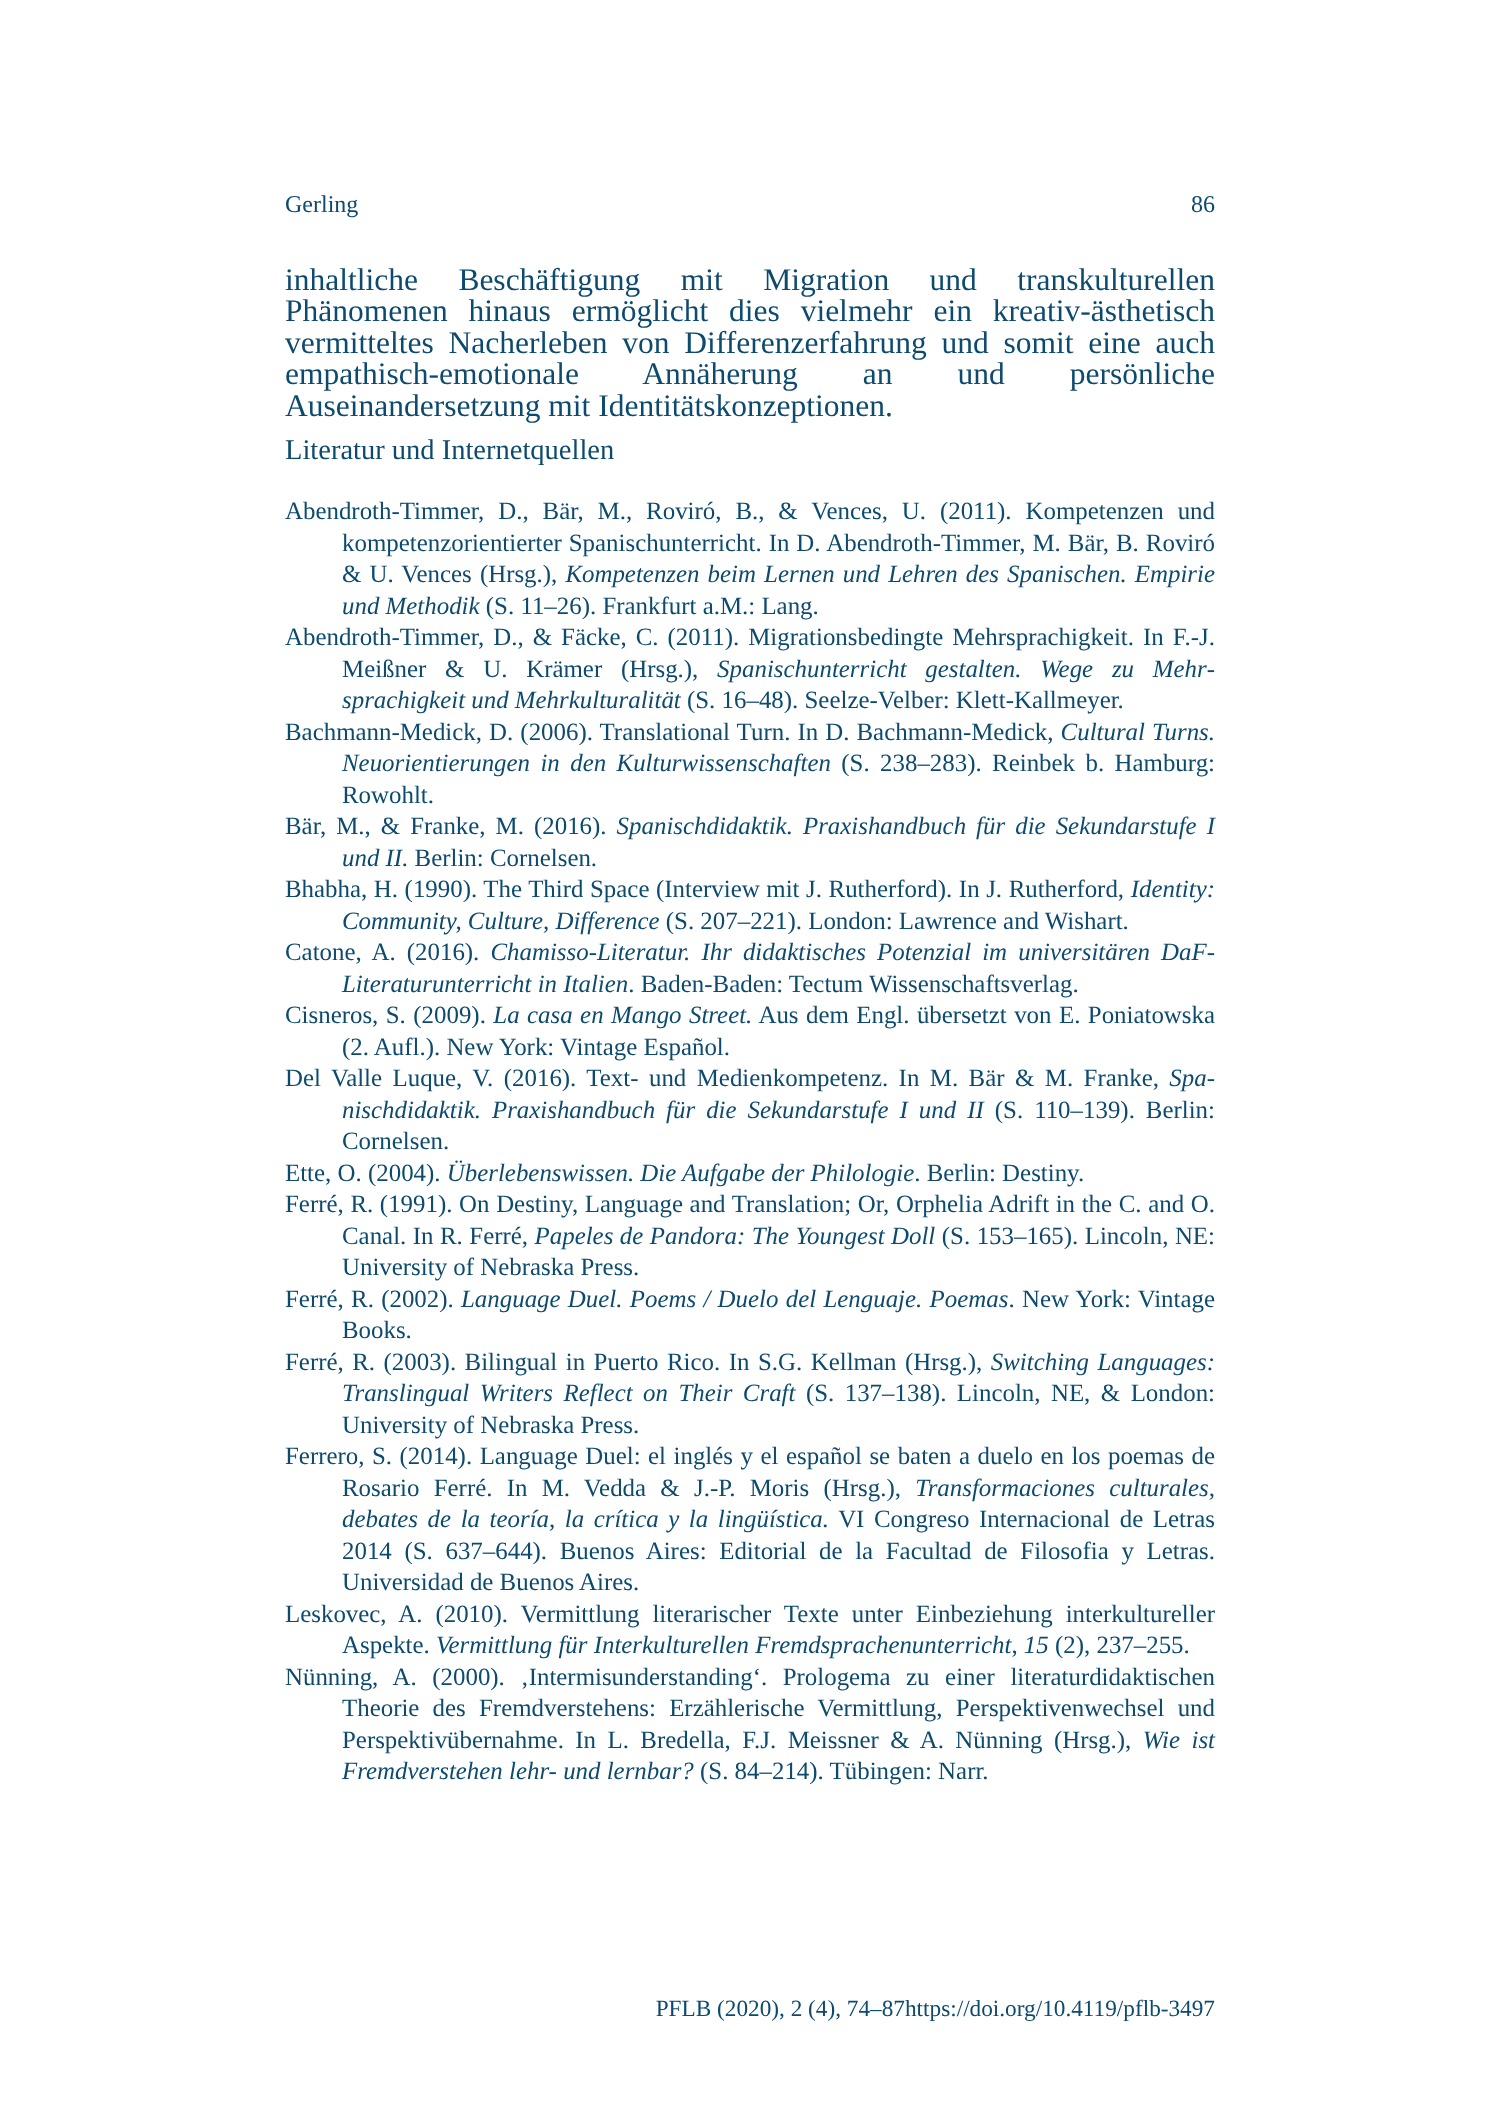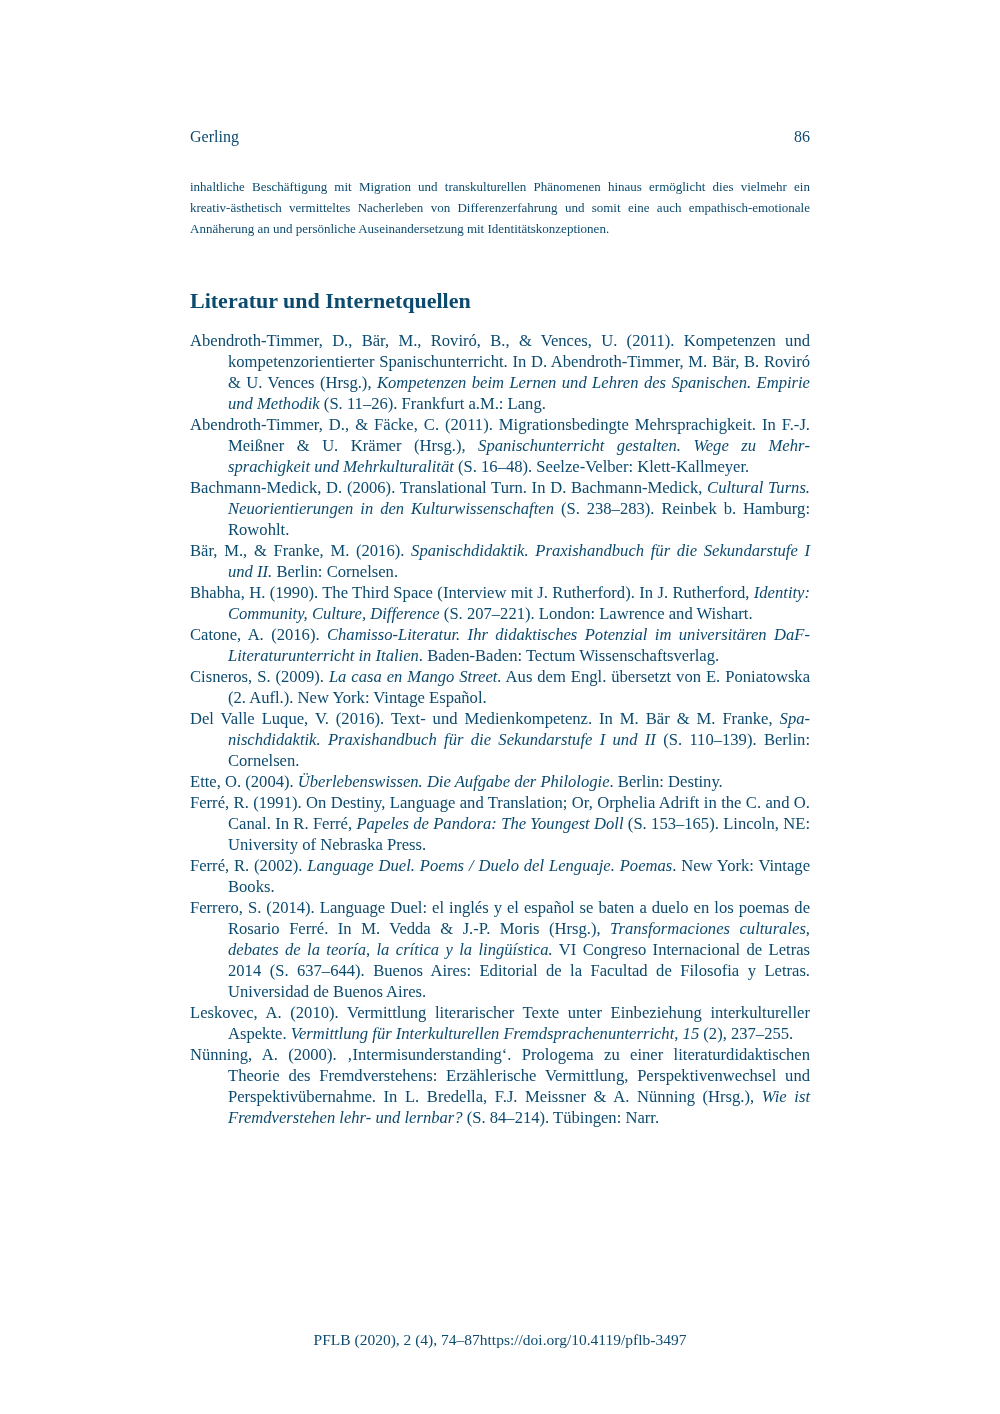--- a/index.html
+++ b/index.html
@@ -8,40 +8,40 @@
     position: absolute; left: 0; top: 0; width: 1000px; height: 1414px;
     font-family: "Liberation Serif", serif; color: #0c4a6e; margin-top: 32px;
   }
   .running-head {
     position: absolute; left: 190px; width: 620px; top: 95px;
     font-size: 16px; line-height: 20px;
     display: flex; justify-content: space-between;
   }
   .body-para {
     position: absolute; left: 190px; width: 620px; top: 144px;
-    font-size: 13px; line-height: 21px; text-align: justify; margin: 0;
+    font-size: 21px; line-height: 21px; text-align: justify; margin: 0;
     hyphens: manual;
   }
   .section-title {
     position: absolute; left: 190px; top: 255px;
-    font-size: 22px; line-height: 28px; margin: 0; font-weight: bold;
+    font-size: 19px; line-height: 28px; margin: 0; font-weight: normal;
   }
   .refs {
     position: absolute; left: 190px; width: 620px; top: 298px;
     margin: 0; padding: 0; list-style: none;
   }
   .ref {
     font-size: 16.6px; line-height: 21px; text-align: justify;
     padding-left: 38px; text-indent: -38px; margin: 0;
   }
   .ref i { font-style: italic; }
   .footer {
     position: absolute; left: 190px; width: 620px; top: 1298px;
     font-size: 15.5px; line-height: 20px;
-    display: flex; justify-content: center;
+    display: flex; justify-content: flex-end;
   }
 </style>
 </head>
 <body>
 
 <div class="page">
   <div class="running-head">
     <span>Gerling</span>
     <span>86</span>
   </div>
@@ -55,20 +55,21 @@
       <li class="ref"><span>Abendroth-Timmer, D., &amp; Fäcke, C. (2011). Migrationsbedingte Mehrsprachigkeit. In F.-J. Meißner &amp; U. Krämer (Hrsg.), </span><i>Spanischunterricht gestalten. Wege zu Mehr­sprachigkeit und Mehrkulturalität</i><span> (S. 16–48). Seelze-Velber: Klett-Kallmeyer.</span></li>
       <li class="ref"><span>Bachmann-Medick, D. (2006). Translational Turn. In D. Bachmann-Medick, </span><i>Cultural Turns. Neuorientierungen in den Kulturwissenschaften</i><span> (S. 238–283). Reinbek b. Hamburg: Rowohlt.</span></li>
       <li class="ref"><span>Bär, M., &amp; Franke, M. (2016). </span><i>Spanischdidaktik. Praxishandbuch für die Sekundarstufe I und II.</i><span> Berlin: Cornelsen.</span></li>
       <li class="ref"><span>Bhabha, H. (1990). The Third Space (Interview mit J. Rutherford). In J. Rutherford, </span><i>Identity: Community, Culture, Difference</i><span> (S. 207–221). London: Lawrence and Wishart.</span></li>
       <li class="ref"><span>Catone, A. (2016). </span><i>Chamisso-Literatur. Ihr didaktisches Potenzial im universitären DaF-Literaturunterricht in Italien</i><span>. Baden-Baden: Tectum Wissenschaftsverlag.</span></li>
       <li class="ref"><span>Cisneros, S. (2009). </span><i>La casa en Mango Street.</i><span> Aus dem Engl. übersetzt von E. Poni­atowska (2. Aufl.). New York: Vintage Español.</span></li>
       <li class="ref"><span>Del Valle Luque, V. (2016). Text- und Medienkompetenz. In M. Bär &amp; M. Franke, </span><i>Spa­nischdidaktik. Praxishandbuch für die Sekundarstufe I und II</i><span> (S. 110–139). Berlin: Cornelsen.</span></li>
       <li class="ref"><span>Ette, O. (2004). </span><i>Überlebenswissen. Die Aufgabe der Philologie</i><span>. Berlin: Destiny.</span></li>
       <li class="ref"><span>Ferré, R. (1991). On Destiny, Language and Translation; Or, Orphelia Adrift in the C. and O. Canal. In R. Ferré, </span><i>Papeles de Pandora: The Youngest Doll</i><span> (S. 153–165). Lincoln, NE: University of Nebraska Press.</span></li>
       <li class="ref"><span>Ferré, R. (2002). </span><i>Language Duel. Poems / Duelo del Lenguaje. Poemas</i><span>. New York: Vintage Books.</span></li>
+      <li class="ref"><span>Ferré, R. (2003). Bilingual in Puerto Rico. In S.G. Kellman (Hrsg.), </span><i>Switching Lan­guages: Translingual Writers Reflect on Their Craft</i><span> (S. 137–138). Lincoln, NE, &amp; London: University of Nebraska Press.</span></li>
       <li class="ref"><span>Ferrero, S. (2014). Language Duel: el inglés y el español se baten a duelo en los poemas de Rosario Ferré. In M. Vedda &amp; J.-P. Moris (Hrsg.), </span><i>Transformaciones culturales, debates de la teoría, la crítica y la lingüística.</i><span> VI Congreso Internacional de Letras 2014 (S. 637–644). Buenos Aires: Editorial de la Facultad de Filosofia y Letras. Universidad de Buenos Aires.</span></li>
       <li class="ref"><span>Leskovec, A. (2010). Vermittlung literarischer Texte unter Einbeziehung interkultureller Aspekte. </span><i>Vermittlung für Interkulturellen Fremdsprachenunterricht</i><span>, </span><i>15</i><span> (2), 237–255.</span></li>
       <li class="ref"><span>Nünning, A. (2000). ‚Intermisunderstanding‘. Prologema zu einer literaturdidaktischen Theorie des Fremdverstehens: Erzählerische Vermittlung, Perspektivenwechsel und Perspektivübernahme. In L. Bredella, F.J. Meissner &amp; A. Nünning (Hrsg.), </span><i>Wie ist Fremdverstehen lehr- und lernbar?</i><span> (S. 84–214). Tübingen: Narr.</span></li>
     </ul>
 
   <div class="footer">
     <span>PFLB (2020), 2 (4), 74–87</span>
     <span>https://doi.org/10.4119/pflb-3497</span>
   </div>
 </div>

